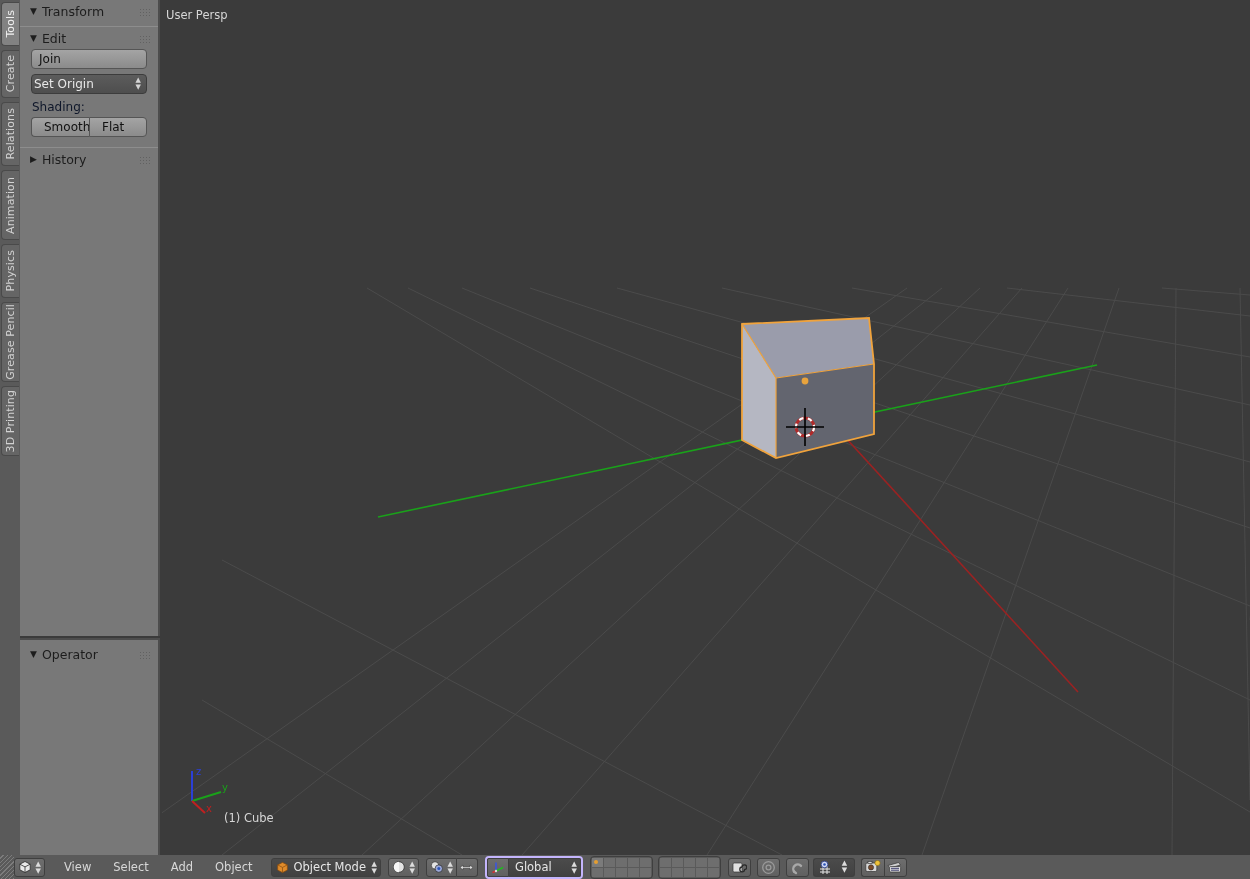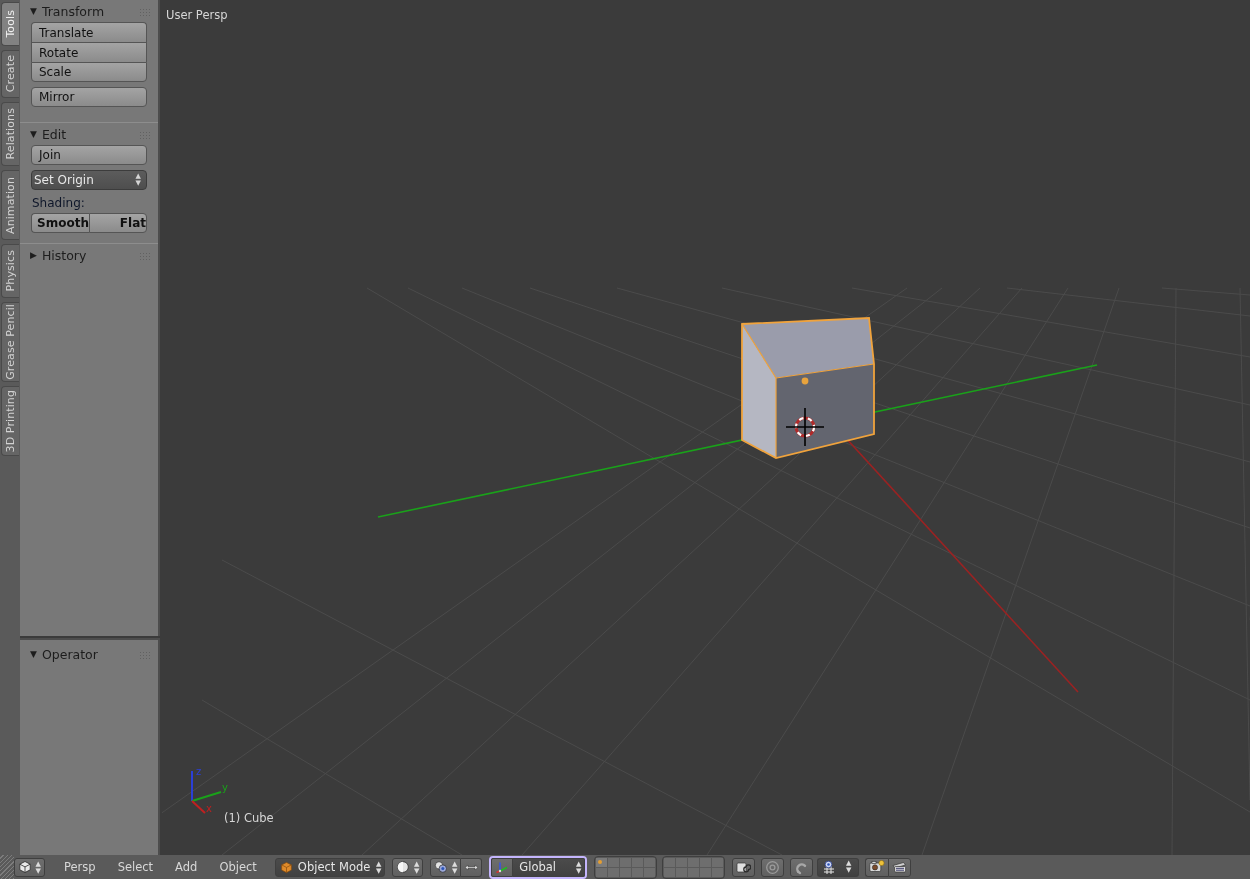--- a/index.html
+++ b/index.html
@@ -85,22 +85,22 @@
     cursor: pointer; margin-bottom: 6px;
   }
   .dropbtn .updown {
     position: absolute; right: 5px; top: 2px;
     font-size: 7px; line-height: 7px; color: #d5d5d5;
   }
   .lbl { color: #0f172a; font-size: 12px; margin: 0 0 3px 1px; }
 
   .segrow { display: flex; width: 100%; }
   .segrow .btn {
-    width: 50%; text-align: right; padding-left: 0;
-    border-radius: 0; border-right: none; font-weight: bold;
+    width: 50%; text-align: left; padding-left: 12px;
+    border-radius: 0; border-right: none;
   }
   .segrow .btn:first-child { border-radius: 4px 0 0 4px; }
   .segrow .btn:last-child { border-radius: 0 4px 4px 0; border-right: 1px solid #555; }
 
   .sep { height: 1px; background: #8d8d8d; margin: 4px 0 0 0; }
 
   
   #operator {
     position: absolute; left: 20px; top: 638px; width: 140px; height: 217px;
     background: #787878;
@@ -210,30 +210,20 @@
       <span>3D Printing</span>
     </div>
   </div>
 
   <div id="toolshelf">
 
     <div class="panel-header">
       <span class="tri">▼</span>
       <span class="ttl">Transform</span>
       <span class="grip"></span>
-    </div>
-    <div class="panel-body">
-      <div class="grp">
-        <button class="btn">Translate</button>
-        <button class="btn">Rotate</button>
-        <button class="btn">Scale</button>
-      </div>
-      <div class="grp single">
-        <button class="btn">Mirror</button>
-      </div>
     </div>
     <div class="sep"></div>
 
     <div class="panel-header">
       <span class="tri">▼</span>
       <span class="ttl">Edit</span>
       <span class="grip"></span>
     </div>
     <div class="panel-body">
       <div class="grp single">
@@ -345,21 +335,21 @@
       <svg width="14" height="14" viewBox="0 0 14 14">
         <polygon points="7,1.5 12.2,4.2 12.2,9.8 7,12.5 1.8,9.8 1.8,4.2" fill="#e8e8e8" stroke="#2a2a2a" stroke-width="0.8"></polygon>
         <polyline points="1.8,4.2 7,6.9 12.2,4.2" fill="none" stroke="#2a2a2a" stroke-width="0.8"></polyline>
         <line x1="7" y1="6.9" x2="7" y2="12.5" stroke="#2a2a2a" stroke-width="0.8"></line>
       </svg>
       <span class="updown">▲<br>▼</span>
     </div>
 
     <div style="width:8px"></div>
 
-    <div class="menu-item">Persp</div>
+    <div class="menu-item">View</div>
     <div class="menu-item">Select</div>
     <div class="menu-item">Add</div>
     <div class="menu-item">Object</div>
 
     <div class="spacer"></div>
 
     <div class="hdr-drop dark" style="background:linear-gradient(#4b4b4b,#414141); min-width:100px; padding-left:4px;">
       <svg width="13" height="13" viewBox="0 0 14 14" style="margin-right:5px;">
         <polygon points="7,1.5 12.2,4.2 12.2,9.8 7,12.5 1.8,9.8 1.8,4.2" fill="#e08b2a" stroke="#8a4e10" stroke-width="0.8"></polygon>
         <polyline points="1.8,4.2 7,6.9 12.2,4.2" fill="none" stroke="#8a4e10" stroke-width="0.8"></polyline>

